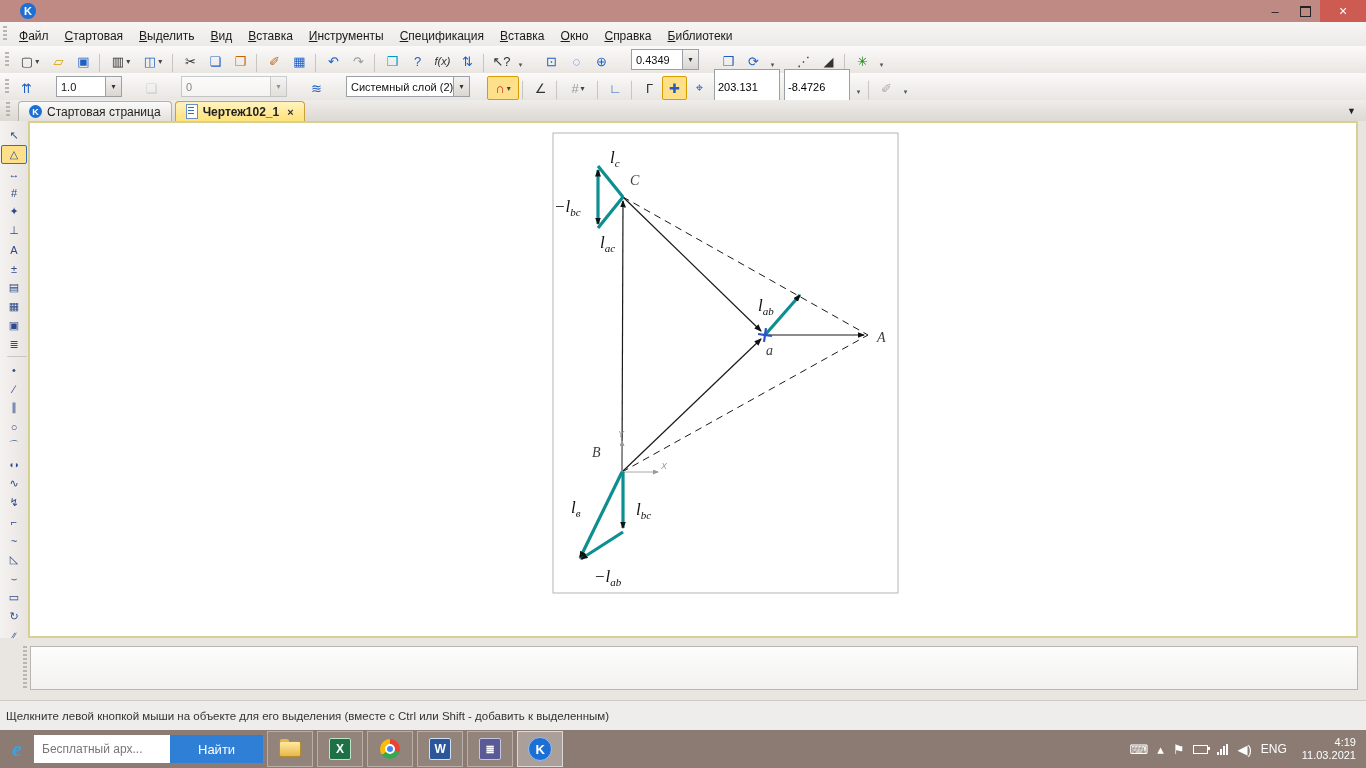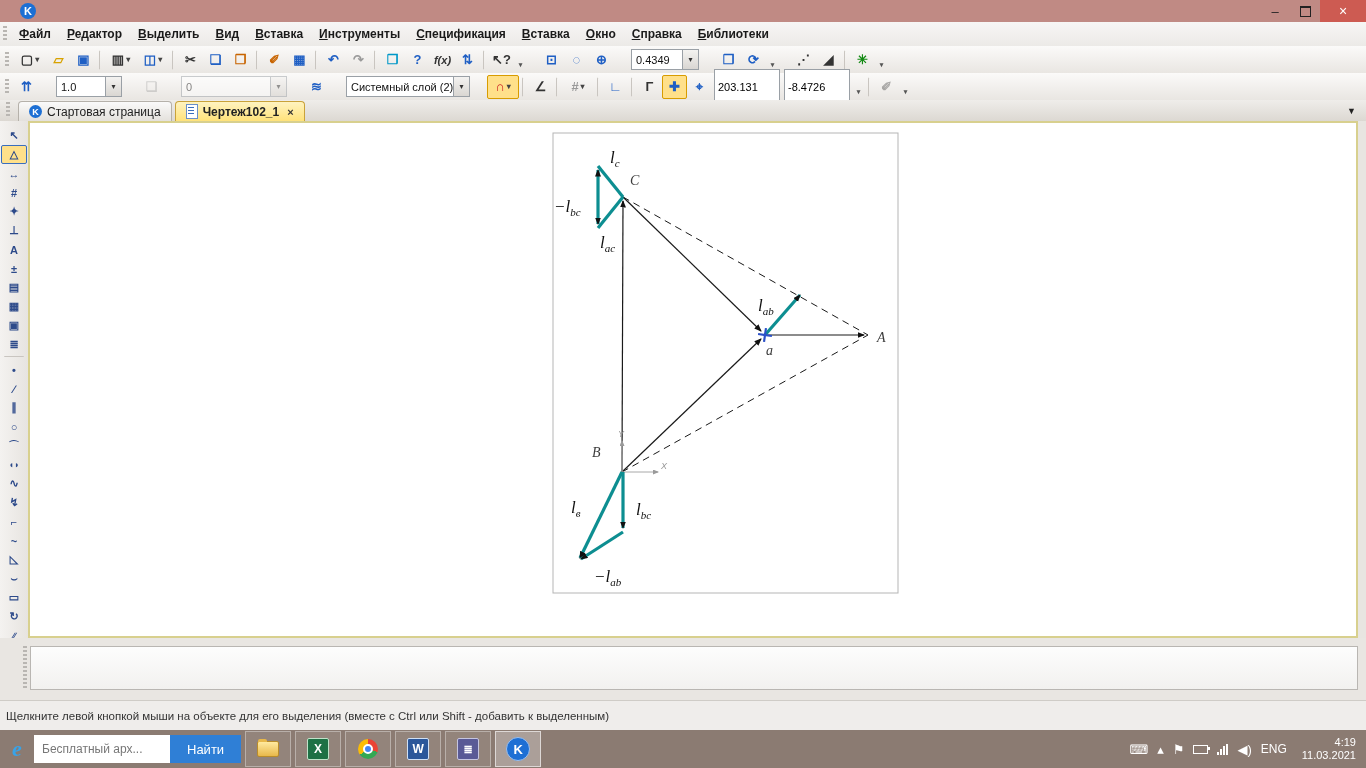--- a/index.html
+++ b/index.html
@@ -26,21 +26,21 @@
   .menu-item:first-letter{text-decoration:underline;}
 
   .grip{width:4px;height:16px;background:repeating-linear-gradient(#b9b6b2 0 2px,transparent 2px 4px);}
 
   
   .tbar{position:absolute;left:0;right:0;background:linear-gradient(#fbfaf9,#e9e6e2);
     display:flex;align-items:center;border-bottom:1px solid #d5d2cd;}
   .tb1{top:46px;height:27px;}
   .tb2{top:73px;height:27px;}
   .tbar .grip{margin:0 5px;}
-  .run{display:flex;align-items:center;height:100%;font-weight:bold;}
+  .run{display:flex;align-items:flex-end;height:100%;}
   .tbtn{width:23px;height:22px;display:flex;align-items:center;justify-content:center;
     font-size:13px;color:#333;border:1px solid transparent;border-radius:2px;position:relative;}
   .tbtn .g{pointer-events:none;}
   .tbtn.dd{width:30px;}
   .tbtn.dd::after{content:"▾";font-size:8px;color:#444;margin-left:2px;}
   .tbtn.sep{width:1px;height:18px;border-left:1px solid #c9c5c0;margin:0 3px;}
   .tbtn.gap{width:10px;}
   .tbtn.ovf{width:11px;font-size:7px;color:#555;align-items:flex-end;padding-bottom:3px;}
   .tbtn.act{background:#ffe08a;border:1px solid #d89c00;}
   .tbtn.dis{opacity:.38;}
@@ -101,21 +101,21 @@
   .statusbar{position:absolute;left:0;top:700px;right:0;height:30px;background:#efedeb;
     border-top:1px solid #cfccc7;display:flex;align-items:center;font-size:11.5px;color:#333;padding-left:6px;}
 
   
   .taskbar{position:absolute;left:0;top:730px;right:0;height:38px;background:#8b7b72;
     display:flex;align-items:center;color:#fff;}
   .ie-btn{width:34px;height:36px;display:flex;align-items:center;justify-content:center;}
   .ie-e{font-family:"Liberation Serif",serif;font-style:italic;font-size:22px;color:#38a3e8;font-weight:bold;}
   .tb-search{width:128px;height:28px;background:#fff;color:#777;font-size:12px;display:flex;
     align-items:center;padding-left:8px;white-space:nowrap;overflow:hidden;}
-  .tb-find{height:28px;padding:0 17px;background:#2f7fd6;color:#fff;font-size:13px;
+  .tb-find{height:28px;padding:0 28px;background:#2f7fd6;color:#fff;font-size:13px;
     display:flex;align-items:center;}
   .appbtn{width:44px;height:34px;margin-left:4px;display:flex;align-items:center;justify-content:center;
     background:rgba(255,255,255,.07);border:1px solid rgba(255,255,255,.35);}
   .appbtn.active{background:rgba(255,255,255,.28);border-color:rgba(255,255,255,.6);}
   .ic-folder{width:20px;height:14px;background:linear-gradient(#ffe9a0,#e8b84a);border:1px solid #b98c2a;
     border-radius:2px;position:relative;}
   .ic-folder::before{content:"";position:absolute;left:0;top:-3px;width:9px;height:3px;
     background:#e8b84a;border-radius:2px 2px 0 0;}
   .ic-sq{width:20px;height:20px;display:flex;align-items:center;justify-content:center;
     color:#fff;font-weight:bold;font-size:12px;border-radius:2px;}
@@ -153,21 +153,21 @@
         </div>
       <div class="wbtn close">×</div>
     </div>
   </div>
 
   <div class="menubar">
     <span class="grip"></span>
     <div class="run">
 
     <span class="menu-item"><span>Файл</span></span>
-        <span class="menu-item"><span>Редактор</span></span>
+        <span class="menu-item"><span>Стартовая</span></span>
         <span class="menu-item"><span>Выделить</span></span>
         <span class="menu-item"><span>Вид</span></span>
         <span class="menu-item"><span>Вставка</span></span>
         <span class="menu-item"><span>Инструменты</span></span>
         <span class="menu-item"><span>Спецификация</span></span>
         <span class="menu-item"><span>Вставка</span></span>
         <span class="menu-item"><span>Окно</span></span>
         <span class="menu-item"><span>Справка</span></span>
         <span class="menu-item"><span>Библиотеки</span></span>
       </div>

